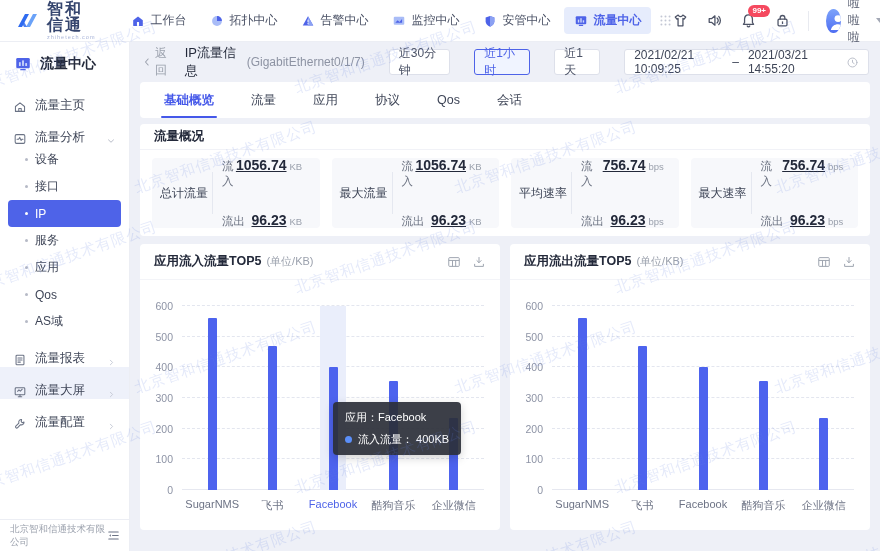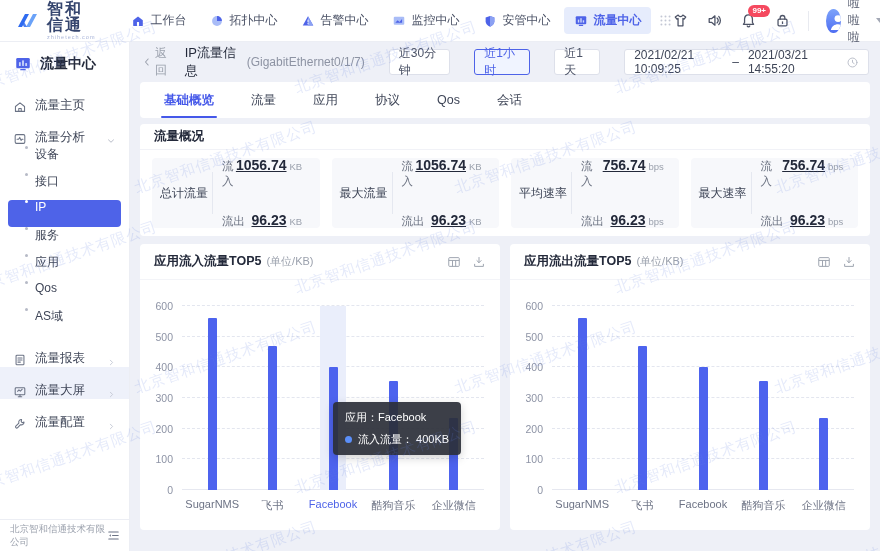--- a/index.html
+++ b/index.html
@@ -45,21 +45,21 @@
     position:absolute; top:42px; left:0; bottom:0; width:130px; background:#fff;
     border-right:1px solid #eceef4; display:flex; flex-direction:column; z-index:4;
   }
   .sidebar-header { height:36px; display:flex; align-items:center; gap:8px;
     padding:0 14px; font-size:14px; font-weight:bold; color:#23293a; margin-top:4px; }
   .menu { flex:1; overflow:hidden; font-size:12.5px; }
   .menu-item { height:32px; display:flex; align-items:flex-end; gap:8px; padding:0 13px;
     color:#3e4557; cursor:pointer; }
   .menu-item .chev { margin-left:auto; }
   .menu-item.highlight { background:#eef1fa; }
-  .submenu-item { height:27px; margin:0 8px; border-radius:4px; display:flex; 
+  .submenu-item { height:27px; margin:0 8px; border-radius:4px; display:flex; align-items:center;
     padding-left:27px; position:relative; color:#3e4557; cursor:pointer; font-size:12px; }
   .submenu-item .dot { position:absolute; left:17px; width:3px; height:3px; border-radius:50%;
     background:#b6bac6; }
   .submenu-item.selected { background:#4e63e8; color:#fff; }
   .submenu-item.selected .dot { background:#fff; }
   .sidebar-footer { border-top:1px solid #eceef4; height:32px; display:flex; align-items:center;
     justify-content:space-between; padding:0 8px 0 10px; font-size:9.5px; color:#9ba1ad; }
 
   
   .main { position:absolute; left:130px; top:42px; right:0; bottom:0; overflow:hidden; }

